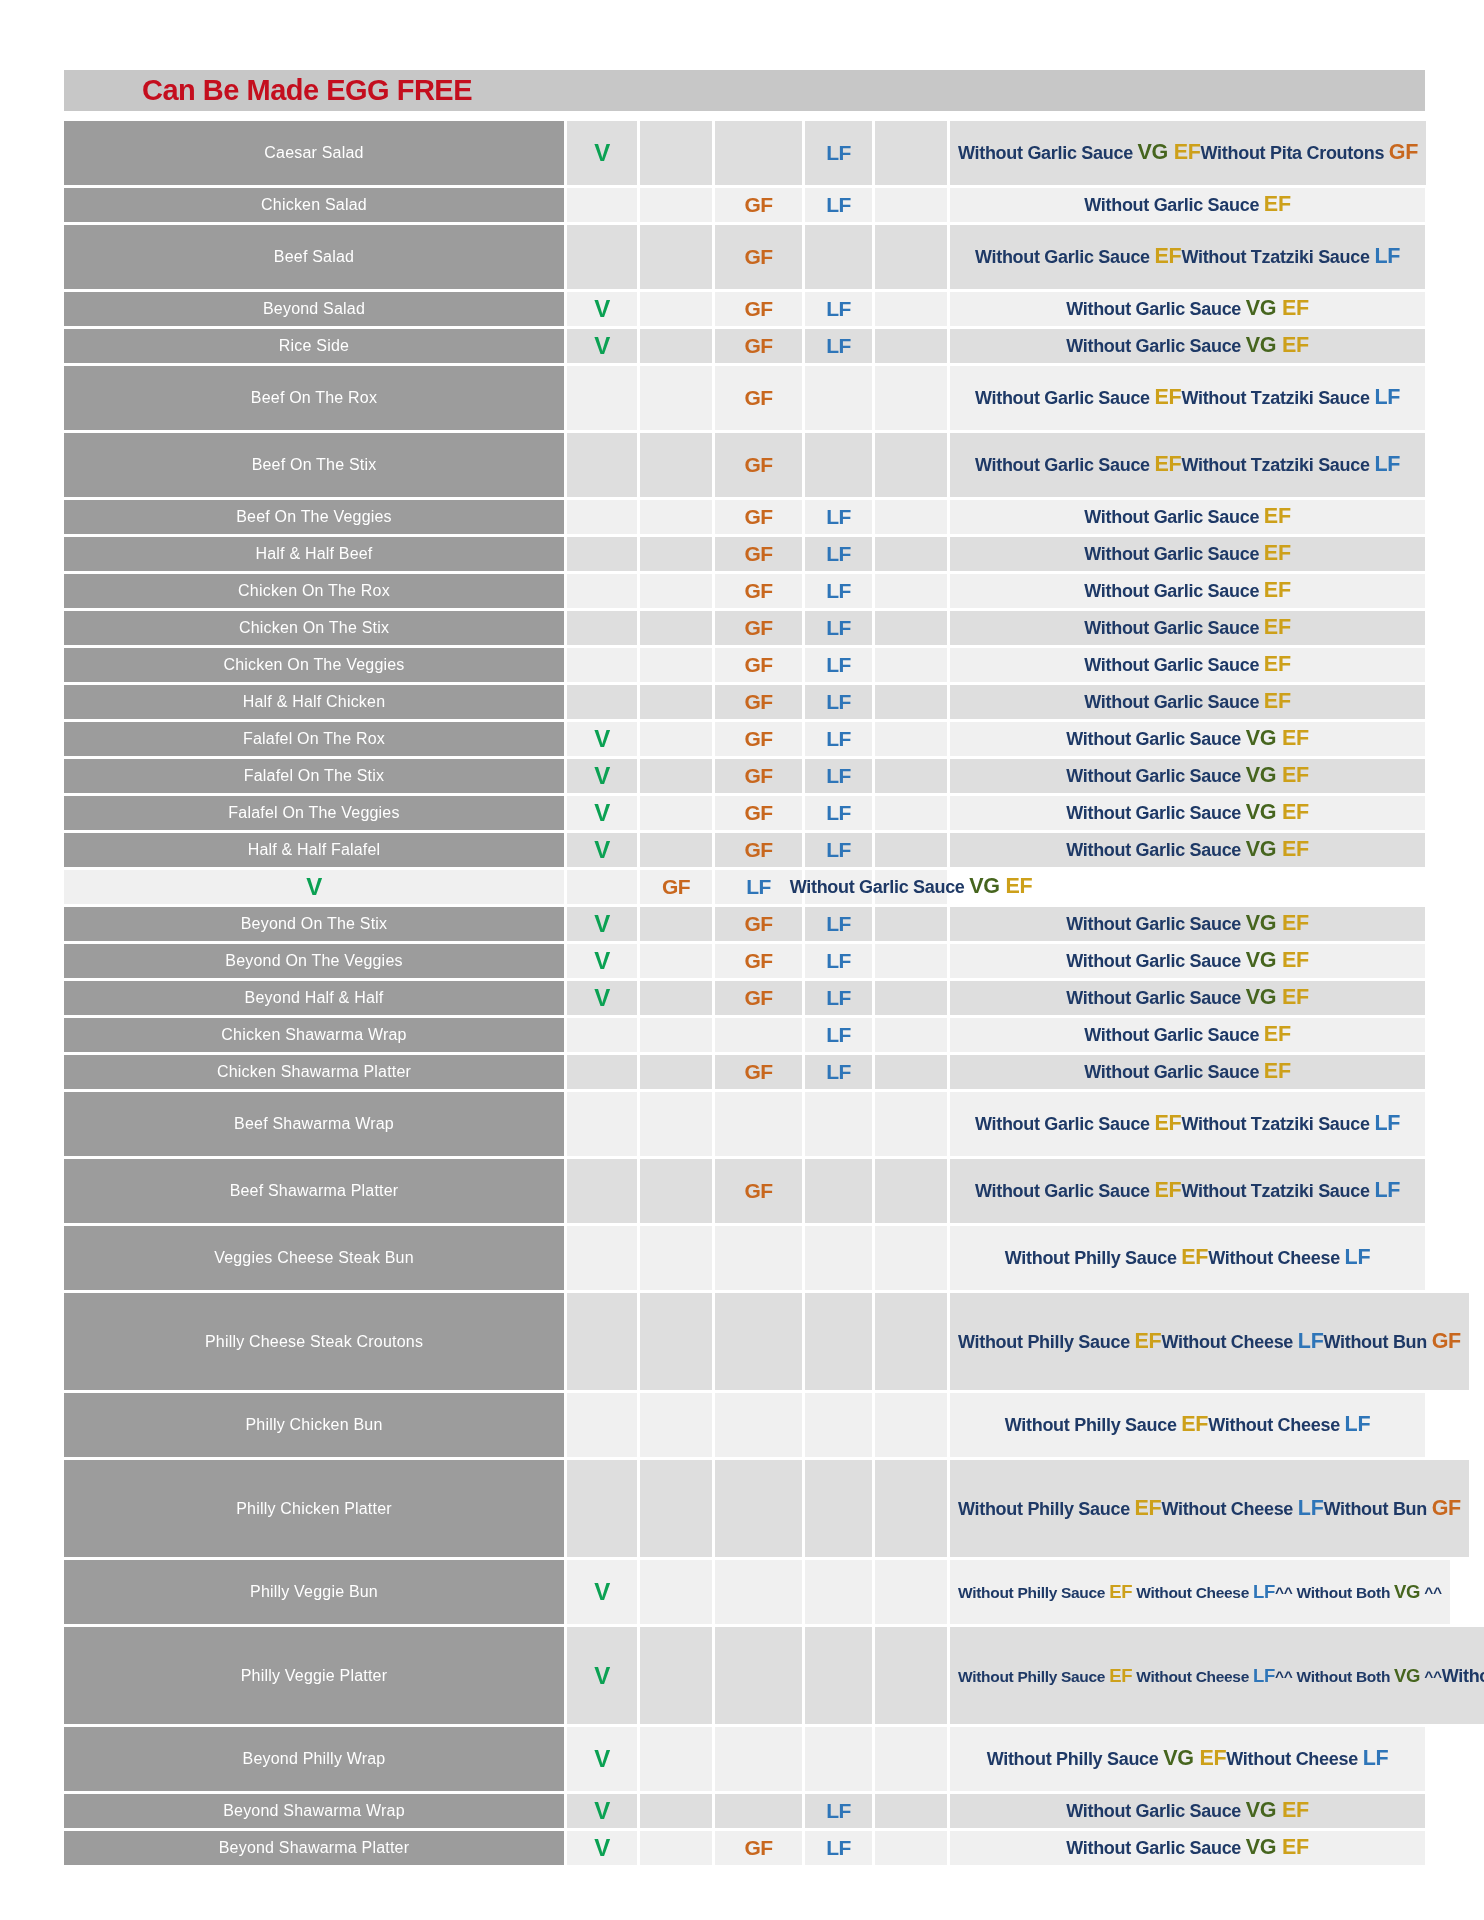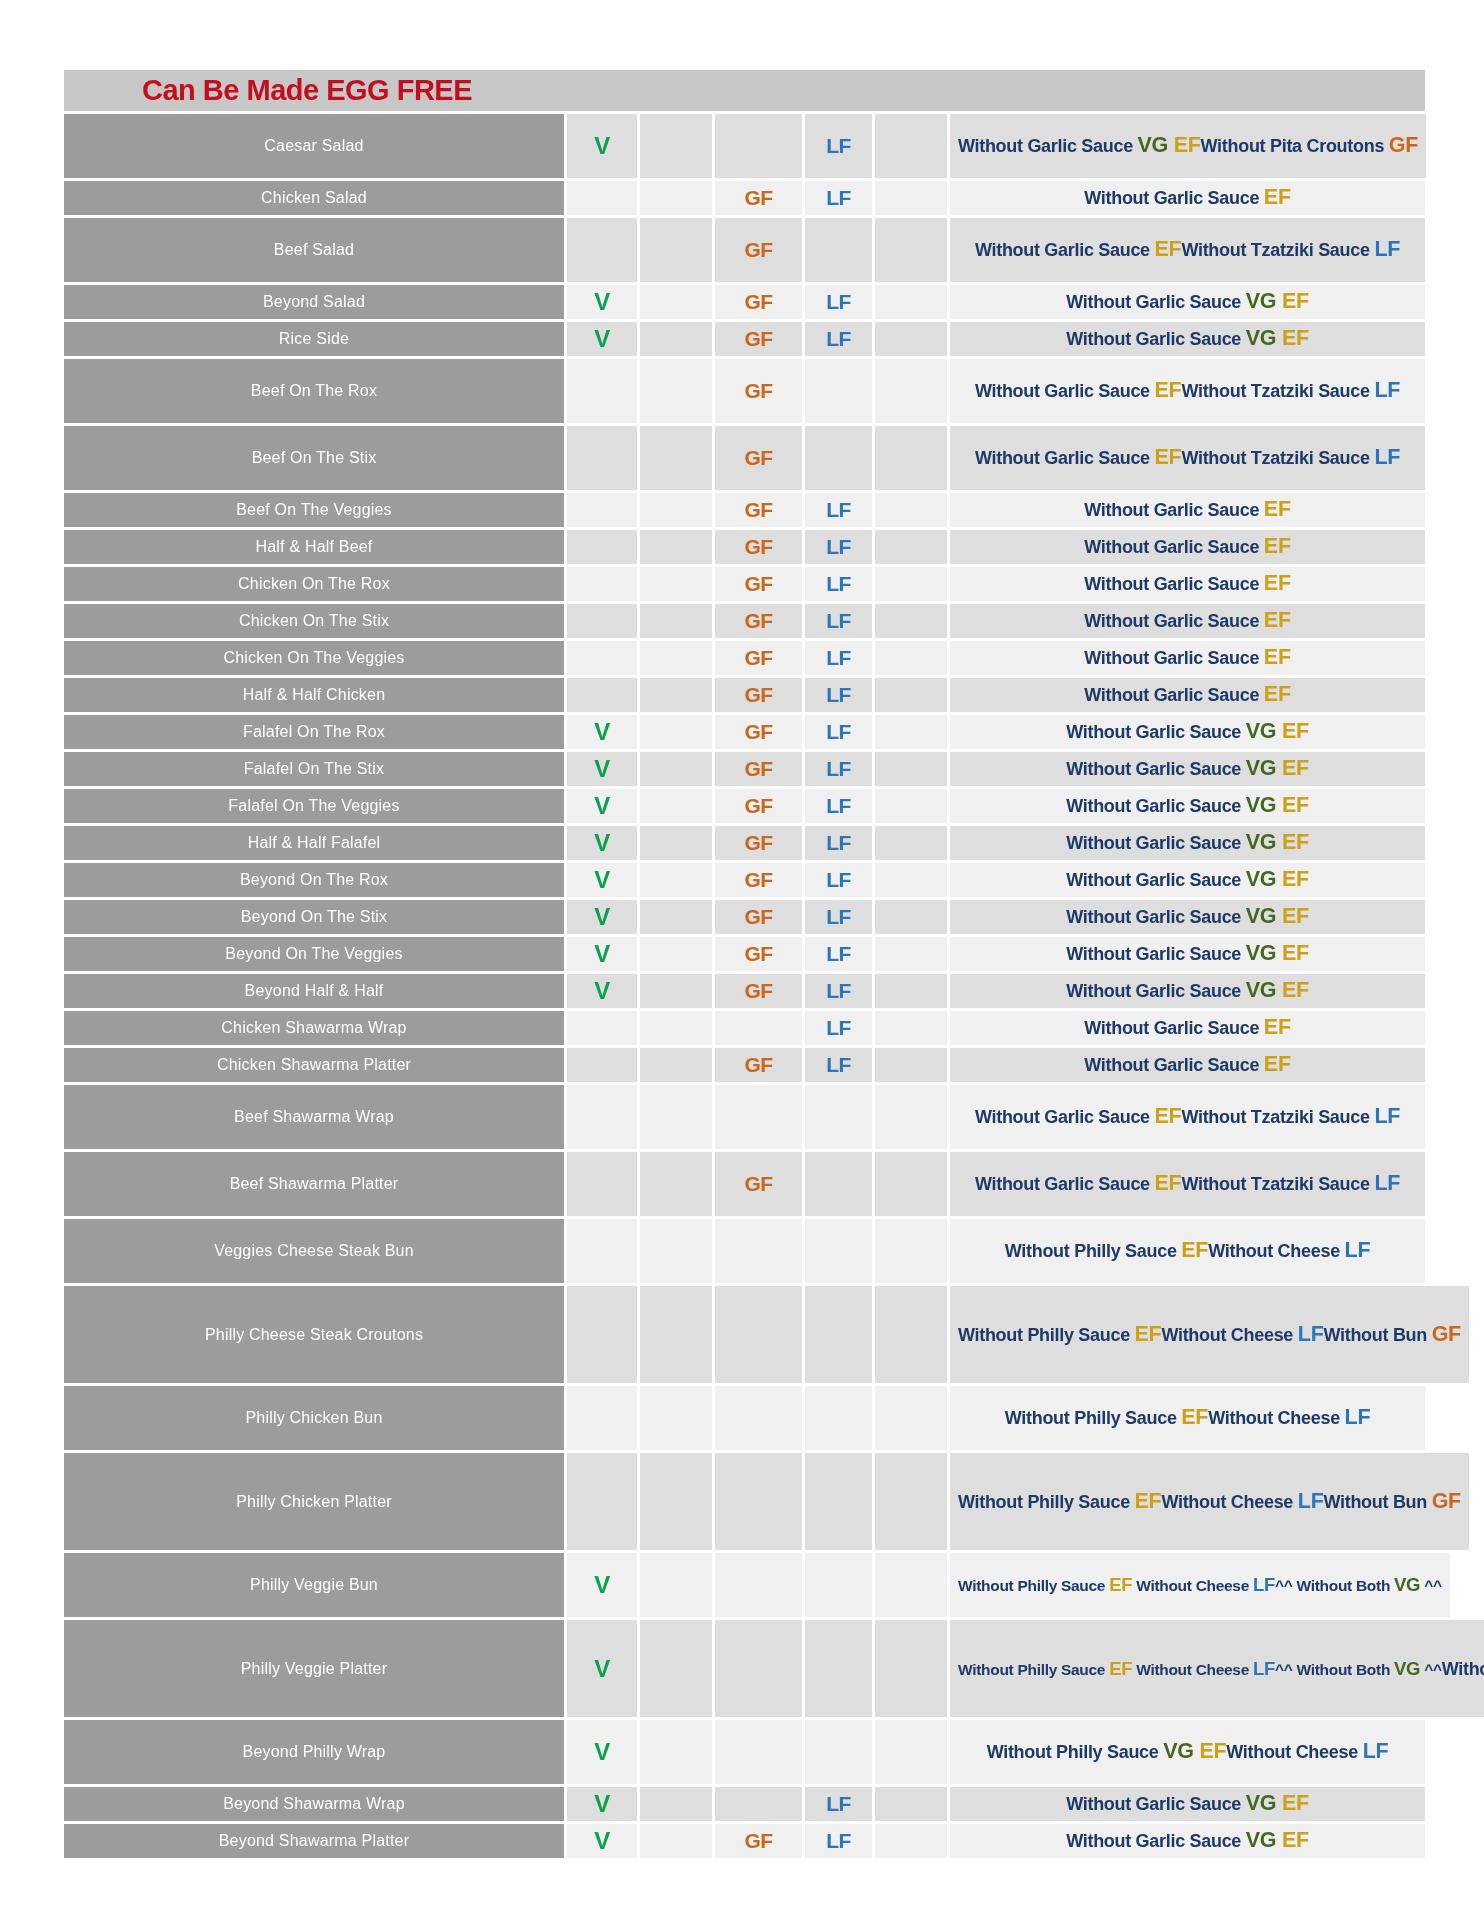--- a/index.html
+++ b/index.html
@@ -1,18 +1,18 @@
 <!DOCTYPE html>
 <html style="--header_text: #c40e1e; --band_bg: #c7c7c7; --name_bg: #9c9c9c; --stripe_dark: #dedede; --stripe_light: #f0f0f0; --note_text: #1e3966; --v: #0ba153; --gf: #c8671e; --lf: #2e75b8; --ef: #cda01a; --vg: #46651e;"><head>
 <meta charset="utf-8">
 <style>
   html,body{margin:0;padding:0;background:#ffffff;}
   body{font-family:"Liberation Sans",sans-serif;}
   .page{position:relative;width:1484px;height:1920px;background:#ffffff;overflow:hidden;}
-  .table{position:absolute;left:64px;top:70px;width:1361px;display:flex;flex-direction:column;gap:3px;}
+  .table{position:absolute;left:64px;top:70px;width:1361px;display:flex;flex-direction:column;gap:10px;}
   .band{background:var(--band_bg);min-height:41px;display:flex;align-items:center;padding-left:78px;box-sizing:border-box;}
   .band .title{color:var(--header_text);font-size:29px;font-weight:700;letter-spacing:-0.5px;}
   .row{display:grid;grid-template-columns:500px 70px 72px 87px 67px 72px 1fr;gap:3px;}
   .cell{display:flex;align-items:center;justify-content:center;box-sizing:border-box;}
   .row.odd  .cell{background:var(--stripe_dark);}
   .row.even .cell{background:var(--stripe_light);}
   .row .cell.name{background:var(--name_bg);color:#ffffff;font-size:16px;letter-spacing:0.2px;text-align:center;line-height:26px;}
   .h1{min-height:32px;}
   .h2{min-height:64px;}
   .h3{min-height:97px;}
@@ -224,21 +224,20 @@
           <div class="cell mark v">V</div>
           <div class="cell mark"></div>
           <div class="cell mark gf">GF</div>
           <div class="cell mark lf">LF</div>
           <div class="cell mark"></div>
           <div class="cell notes">
             <div class="nline"><span class="seg t">Without Garlic Sauce </span><span class="seg vg">VG </span><span class="seg ef">EF</span></div>
           </div>
         </div>
         <div class="row even h1">
-          <div class="cell name">Beyond On The Rox</div>
           <div class="cell mark v">V</div>
           <div class="cell mark"></div>
           <div class="cell mark gf">GF</div>
           <div class="cell mark lf">LF</div>
           <div class="cell mark"></div>
           <div class="cell notes">
             <div class="nline"><span class="seg t">Without Garlic Sauce </span><span class="seg vg">VG </span><span class="seg ef">EF</span></div>
           </div>
         </div>
         <div class="row odd h1">

